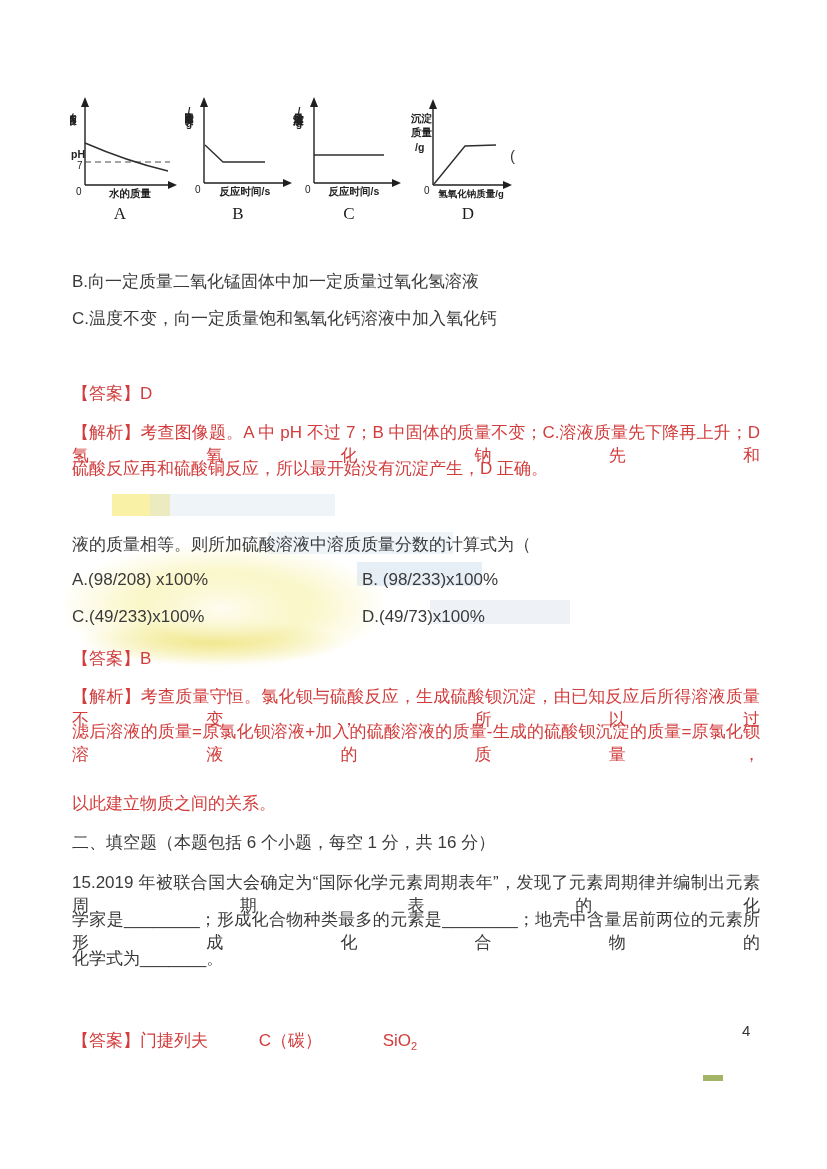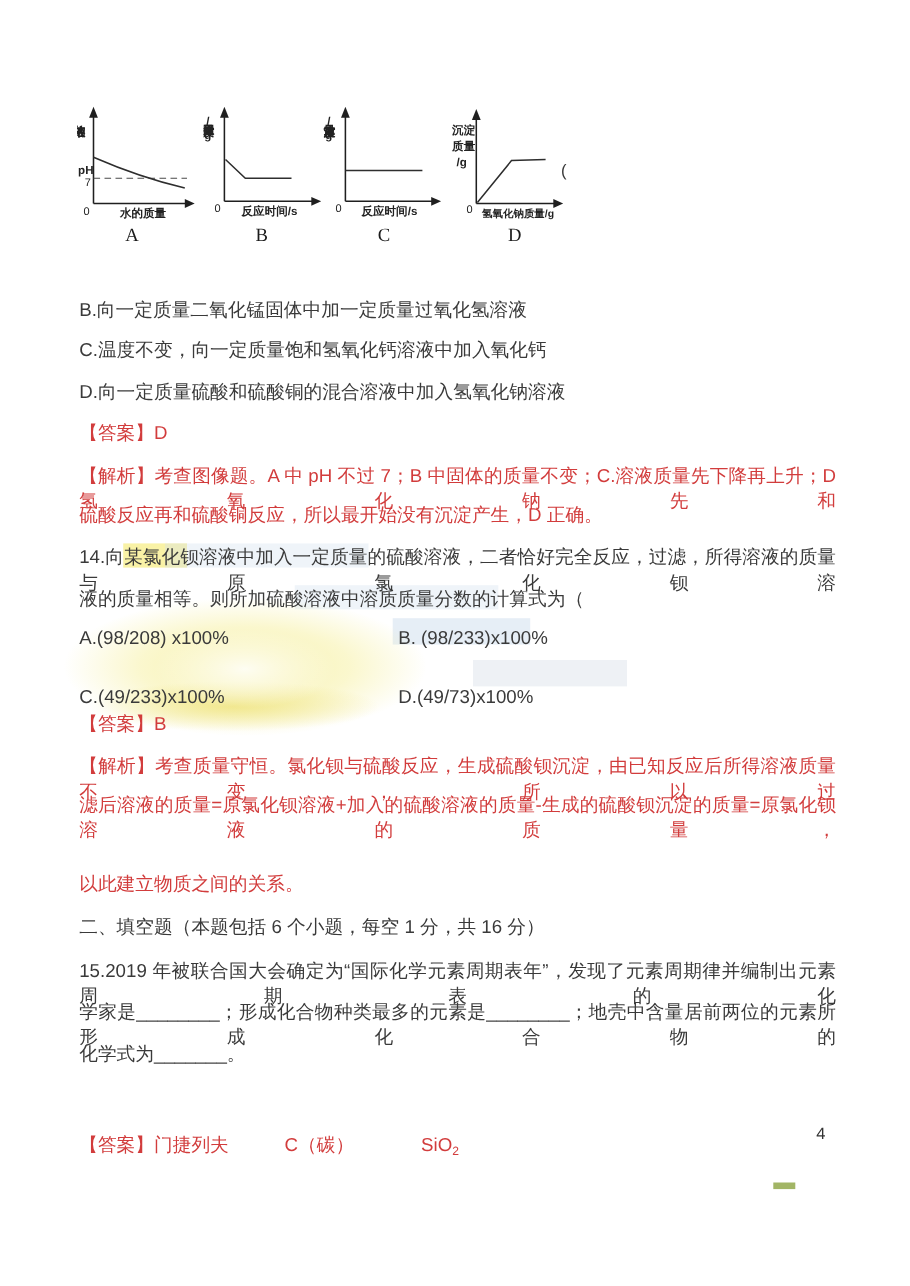--- a/index.html
+++ b/index.html
@@ -121,34 +121,32 @@
       <text class="g-origin" x="16" y="99">0</text>
       <text class="g-xlab g-xlab-sm" x="63" y="102">氢氧化钠质量/g</text>
       <text class="g-letter" x="60" y="124">D</text>
     </svg>
 
     <div class="paren">(</div>
   </div>
 
   <div class="line" style="top:270px">B.向一定质量二氧化锰固体中加一定质量过氧化氢溶液</div>
   <div class="line" style="top:307px">C.温度不变，向一定质量饱和氢氧化钙溶液中加入氧化钙</div>
-  <div class="line" style="top:345px">D.向一定质量硫酸和硫酸铜的混合溶液中加入氢氧化钠溶液</div>
 
   <div class="line red" style="top:382px">【答案】D</div>
   <div class="line red just" style="top:421px">【解析】考查图像题。A 中 pH 不过 7；B 中固体的质量不变；C.溶液质量先下降再上升；D 氢氧化钠先和</div>
   <div class="line red" style="top:457px">硫酸反应再和硫酸铜反应，所以最开始没有沉淀产生，D 正确。</div>
 
-  <div class="line just" style="top:495px">14.向某氯化钡溶液中加入一定质量的硫酸溶液，二者恰好完全反应，过滤，所得溶液的质量与原氯化钡溶</div>
   <div class="line" style="top:533px">液的质量相等。则所加硫酸溶液中溶质质量分数的计算式为（</div>
 
   <div class="opt-row" style="top:570px">
     <span class="opt-col1">A.(98/208) x100%</span>
     <span class="opt-col2">B. (98/233)x100%</span>
   </div>
-  <div class="opt-row" style="top:624px">
+  <div class="opt-row" style="top:607px">
     <span class="opt-col1">C.(49/233)x100%</span>
     <span class="opt-col2">D.(49/73)x100%</span>
   </div>
 
   <div class="line red" style="top:647px">【答案】B</div>
   <div class="line red just" style="top:685px">【解析】考查质量守恒。氯化钡与硫酸反应，生成硫酸钡沉淀，由已知反应后所得溶液质量不变，所以过</div>
   <div class="line red just" style="top:720px">滤后溶液的质量=原氯化钡溶液+加入的硫酸溶液的质量-生成的硫酸钡沉淀的质量=原氯化钡溶液的质量，</div>
   <div class="line red" style="top:792px">以此建立物质之间的关系。</div>
 
   <div class="line" style="top:831px">二、填空题（本题包括 6 个小题，每空 1 分，共 16 分）</div>

